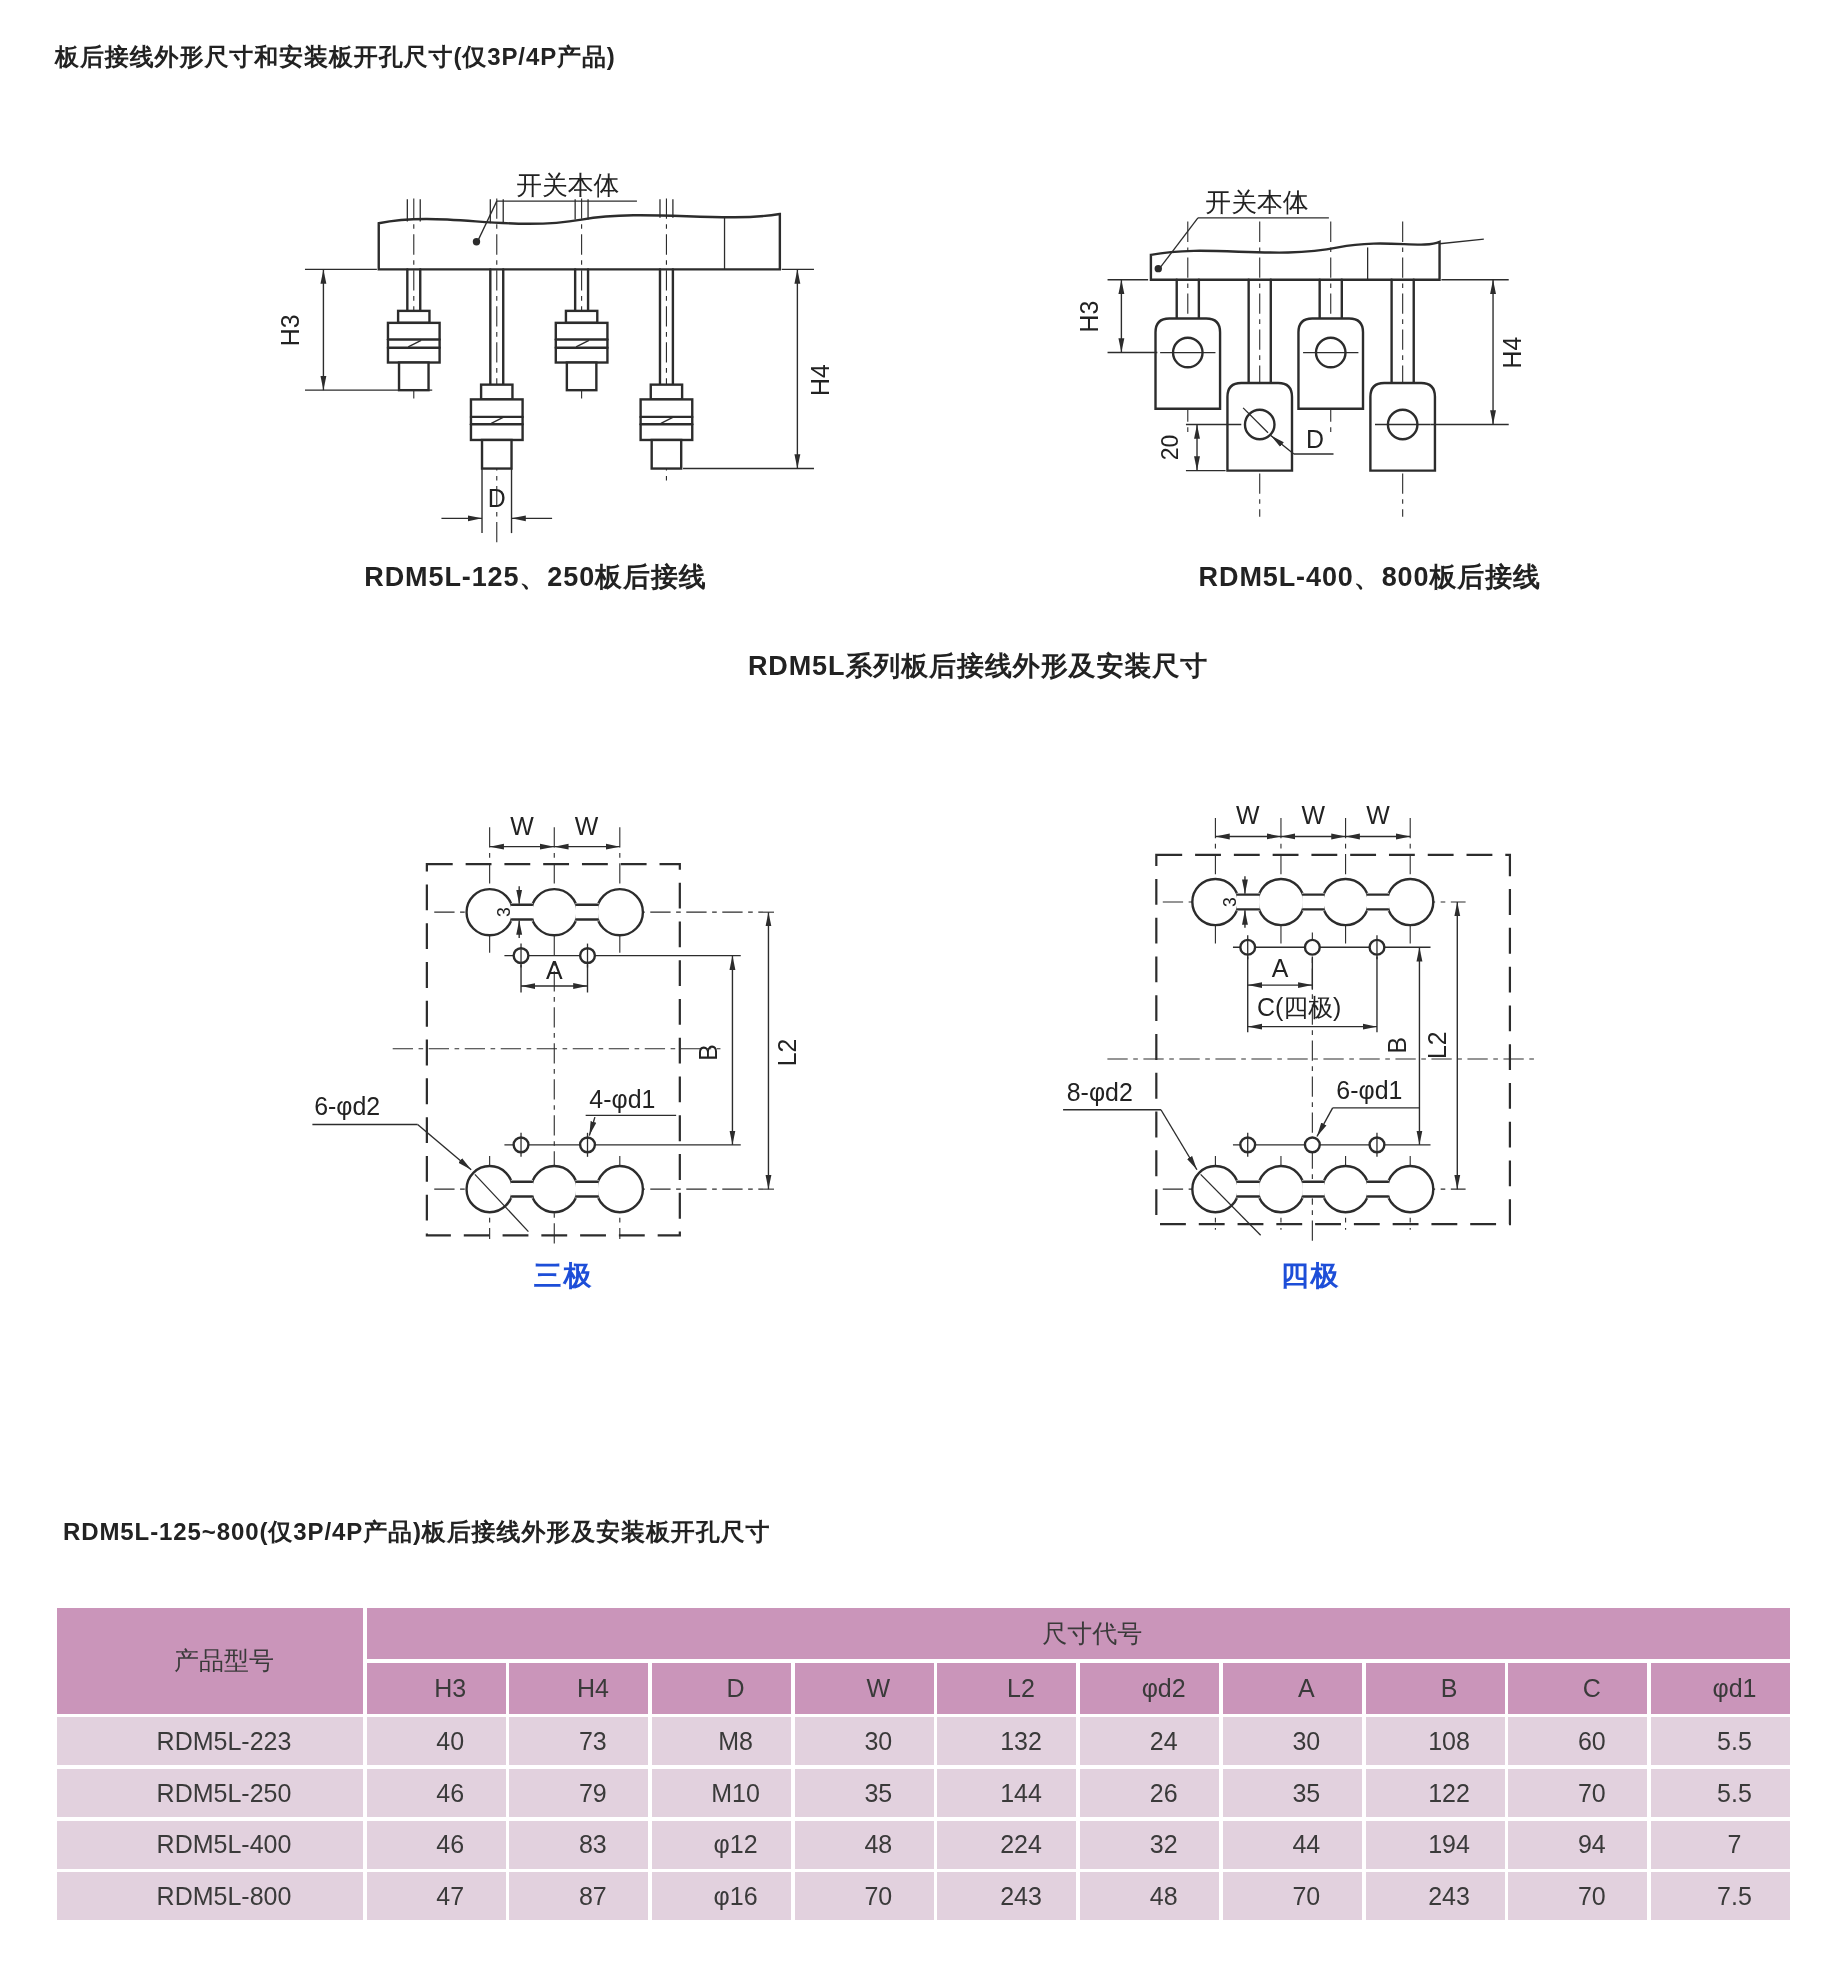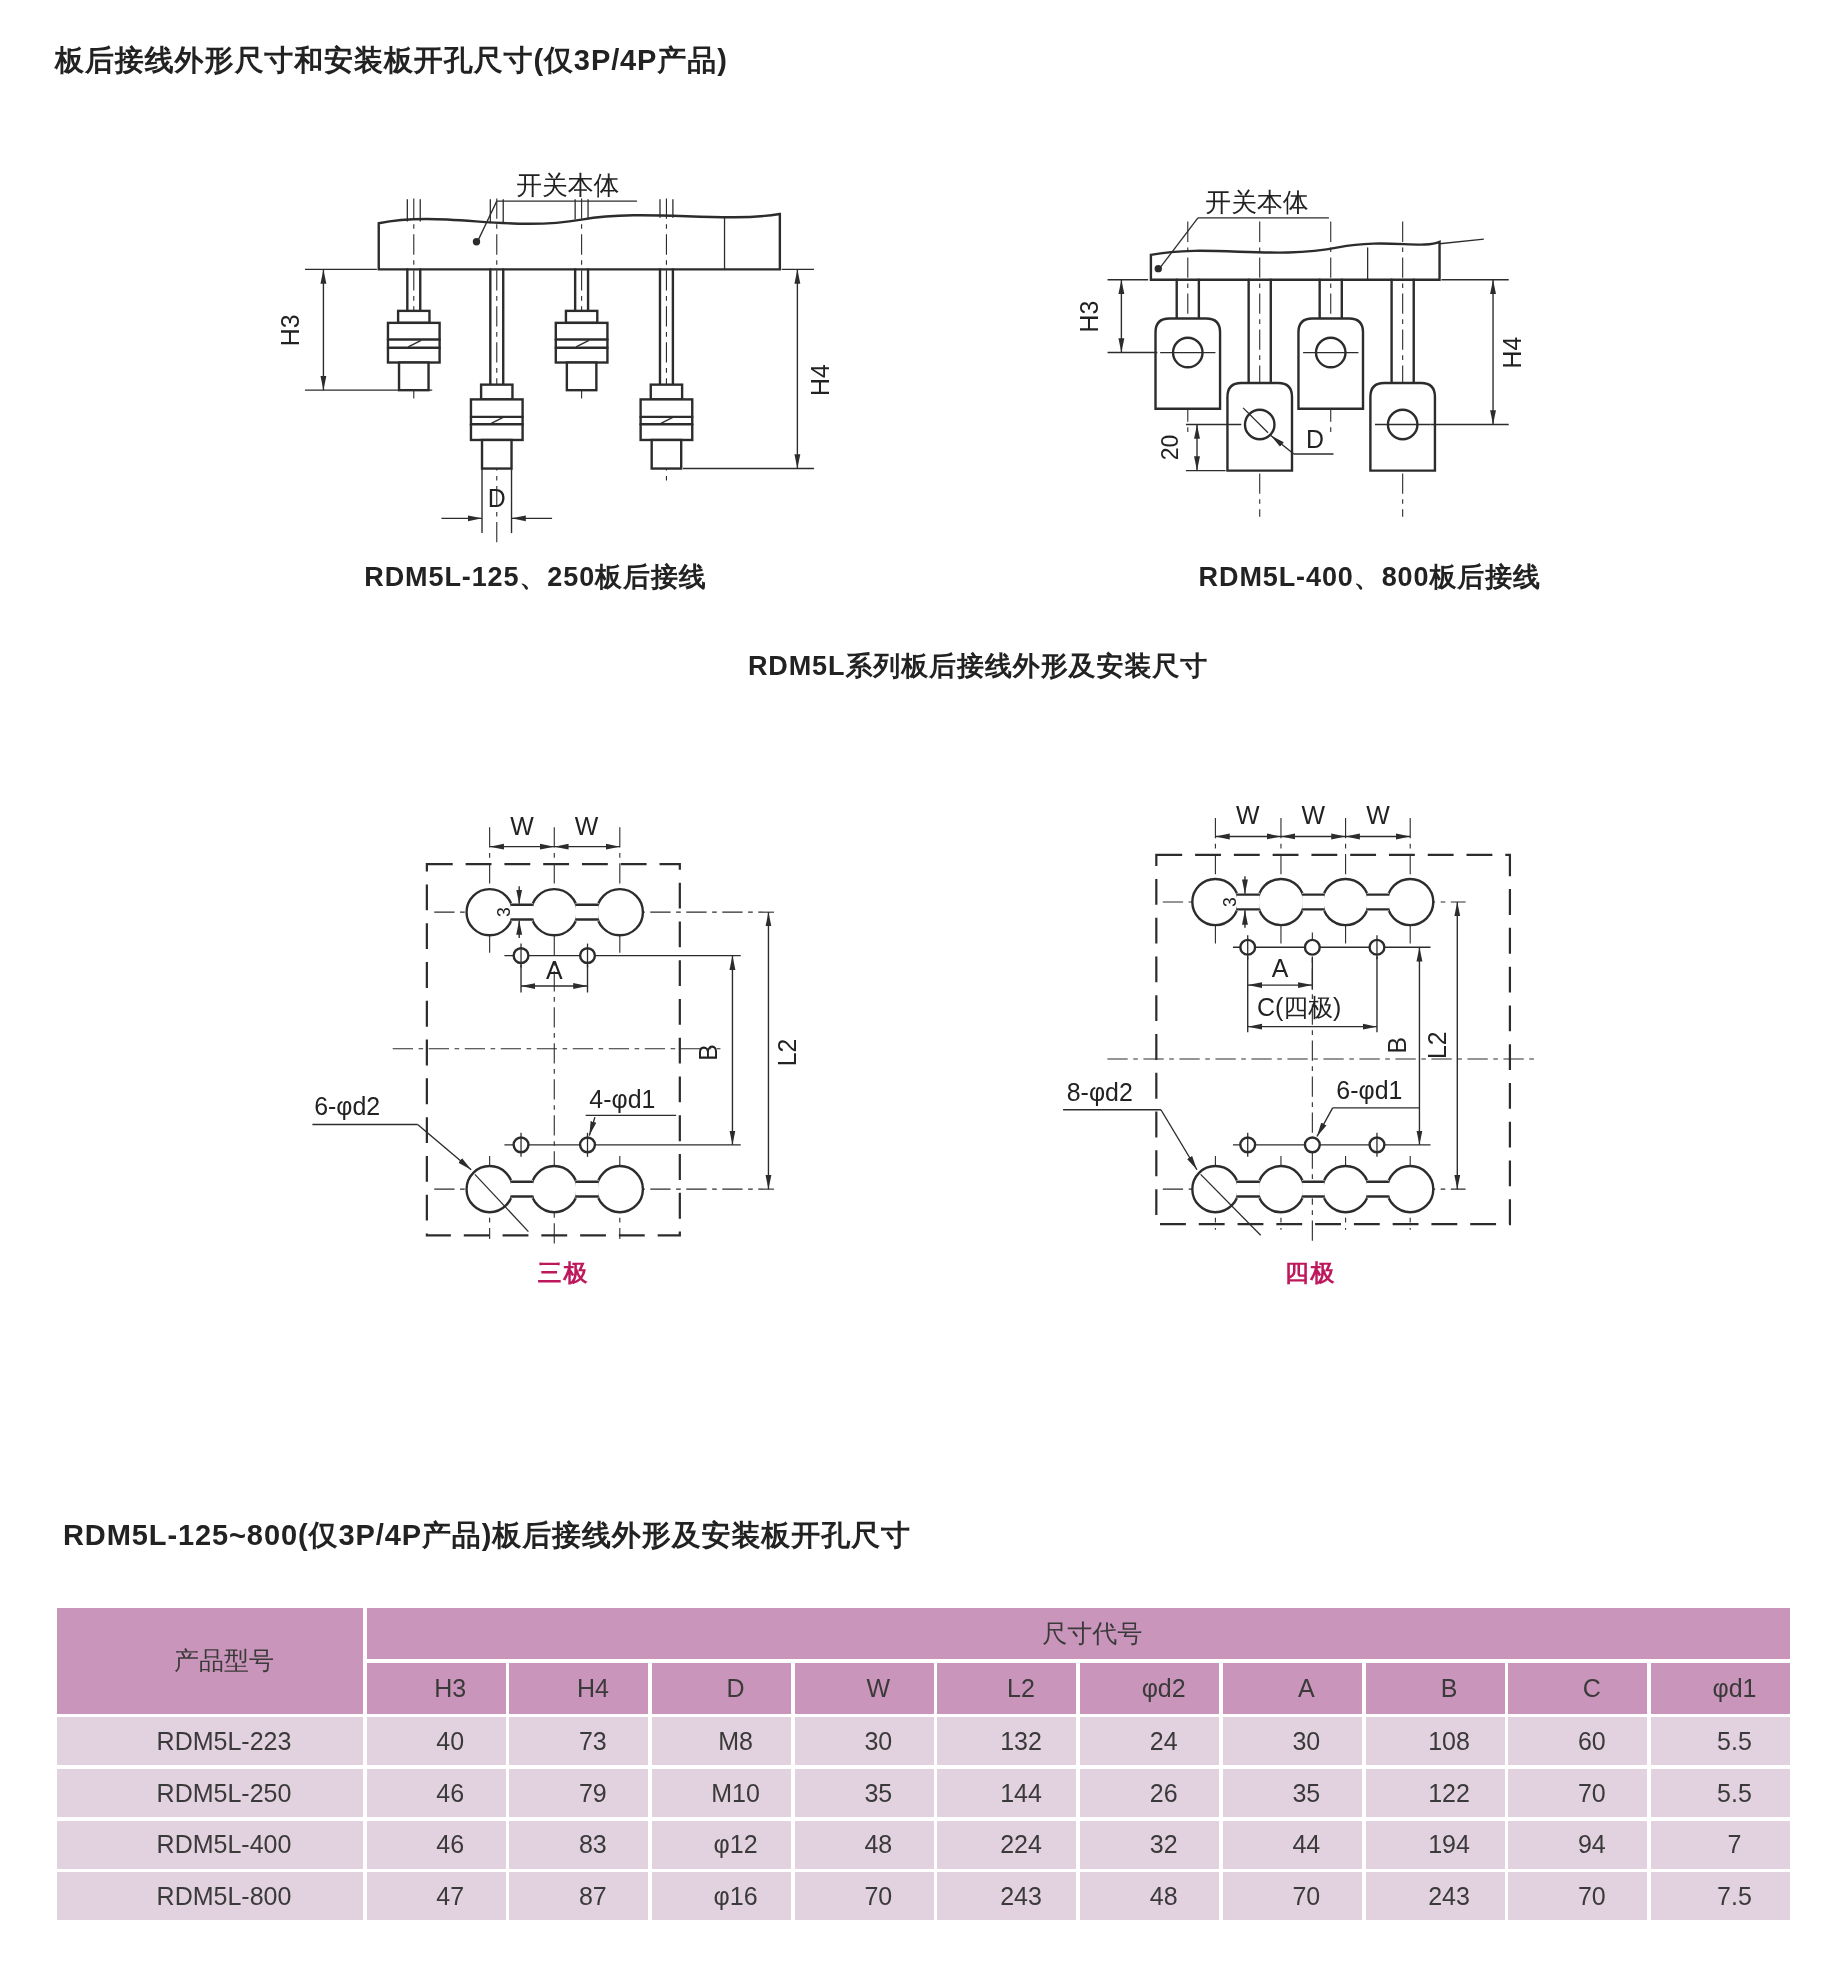--- a/index.html
+++ b/index.html
@@ -1,22 +1,22 @@
 <!DOCTYPE html>
 <html style="font-size:14.8px"><head>
 <meta charset="utf-8">
 <style>
   html,body{margin:0;padding:0;background:#fff;}
   body{font-family:"Liberation Sans",sans-serif;color:#2a2a2a;}
   #page{position:relative;width:1846px;height:1985px;background:#fff;overflow:hidden;}
   .abs{position:absolute;}
-  .title{font-size:29px;font-weight:600;letter-spacing:0.9px;color:#222;}
+  .title{font-size:24px;font-weight:600;letter-spacing:0.9px;color:#222;}
   .figcap{font-size:27px;font-weight:700;text-align:center;color:#222;letter-spacing:0.9px;}
   .groupcap{font-size:27px;font-weight:700;text-align:center;color:#222;letter-spacing:0.9px;}
-  .polecap{font-size:24px;font-weight:600;text-align:center;color:#be185d;letter-spacing:1.8px;}
+  .polecap{font-size:28px;font-weight:600;text-align:center;color:#1d4ed8;letter-spacing:1.8px;}
   svg{overflow:visible;}
   svg text{font-family:"Liberation Sans",sans-serif;fill:#222;}
   .obj{stroke:#2c2c2c;stroke-width:2.6;fill:none;stroke-linecap:round;}
   .objf{stroke:#2c2c2c;stroke-width:2.6;fill:#fff;}
   .thin{stroke:#2c2c2c;stroke-width:1.4;fill:none;}
   .dim{stroke:#2c2c2c;stroke-width:1.5;fill:none;}
   .cl{stroke:#2c2c2c;stroke-width:1.2;fill:none;stroke-dasharray:22 6 5 6;}
   .dash{stroke:#2c2c2c;stroke-width:2.4;fill:none;stroke-dasharray:28 14;}
   .cover{fill:#fff;stroke:none;}
   .dimtxt{font-size:27px;}

